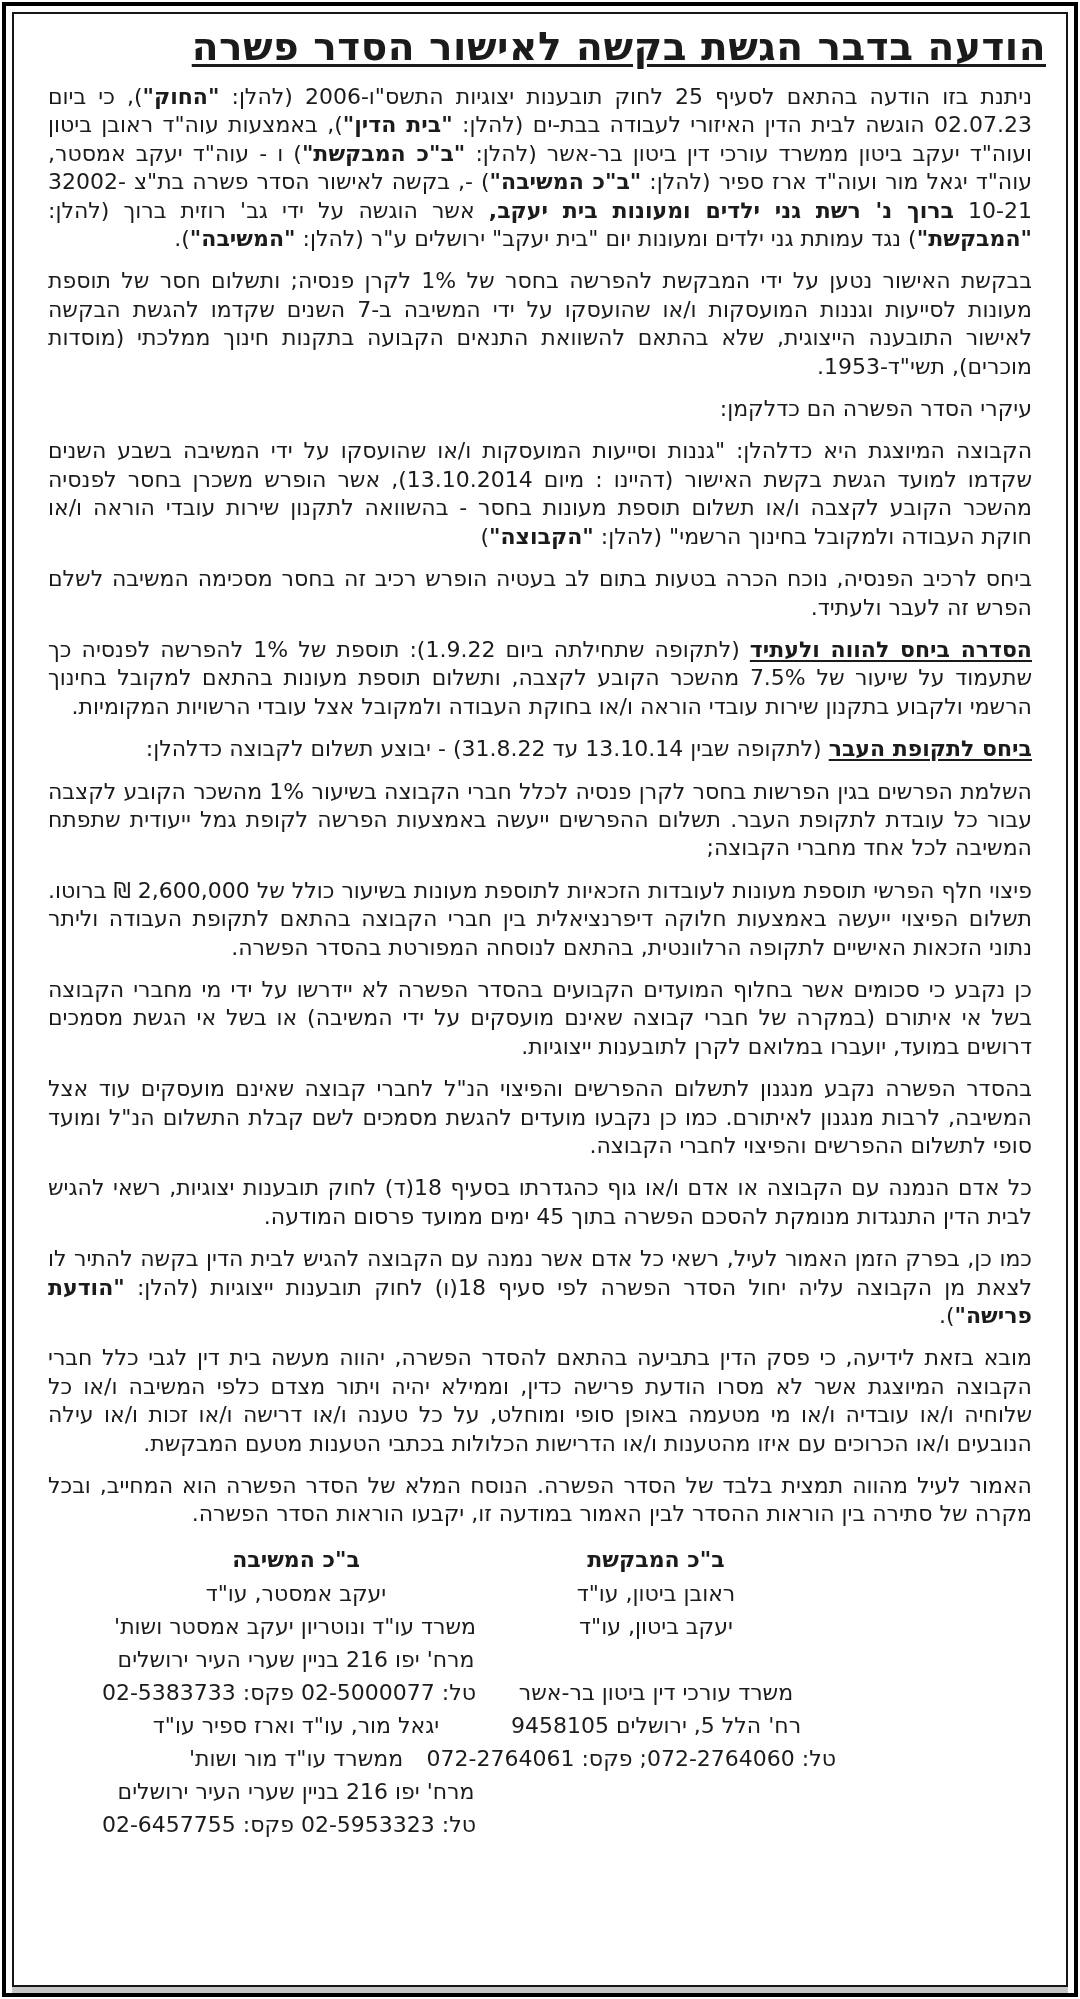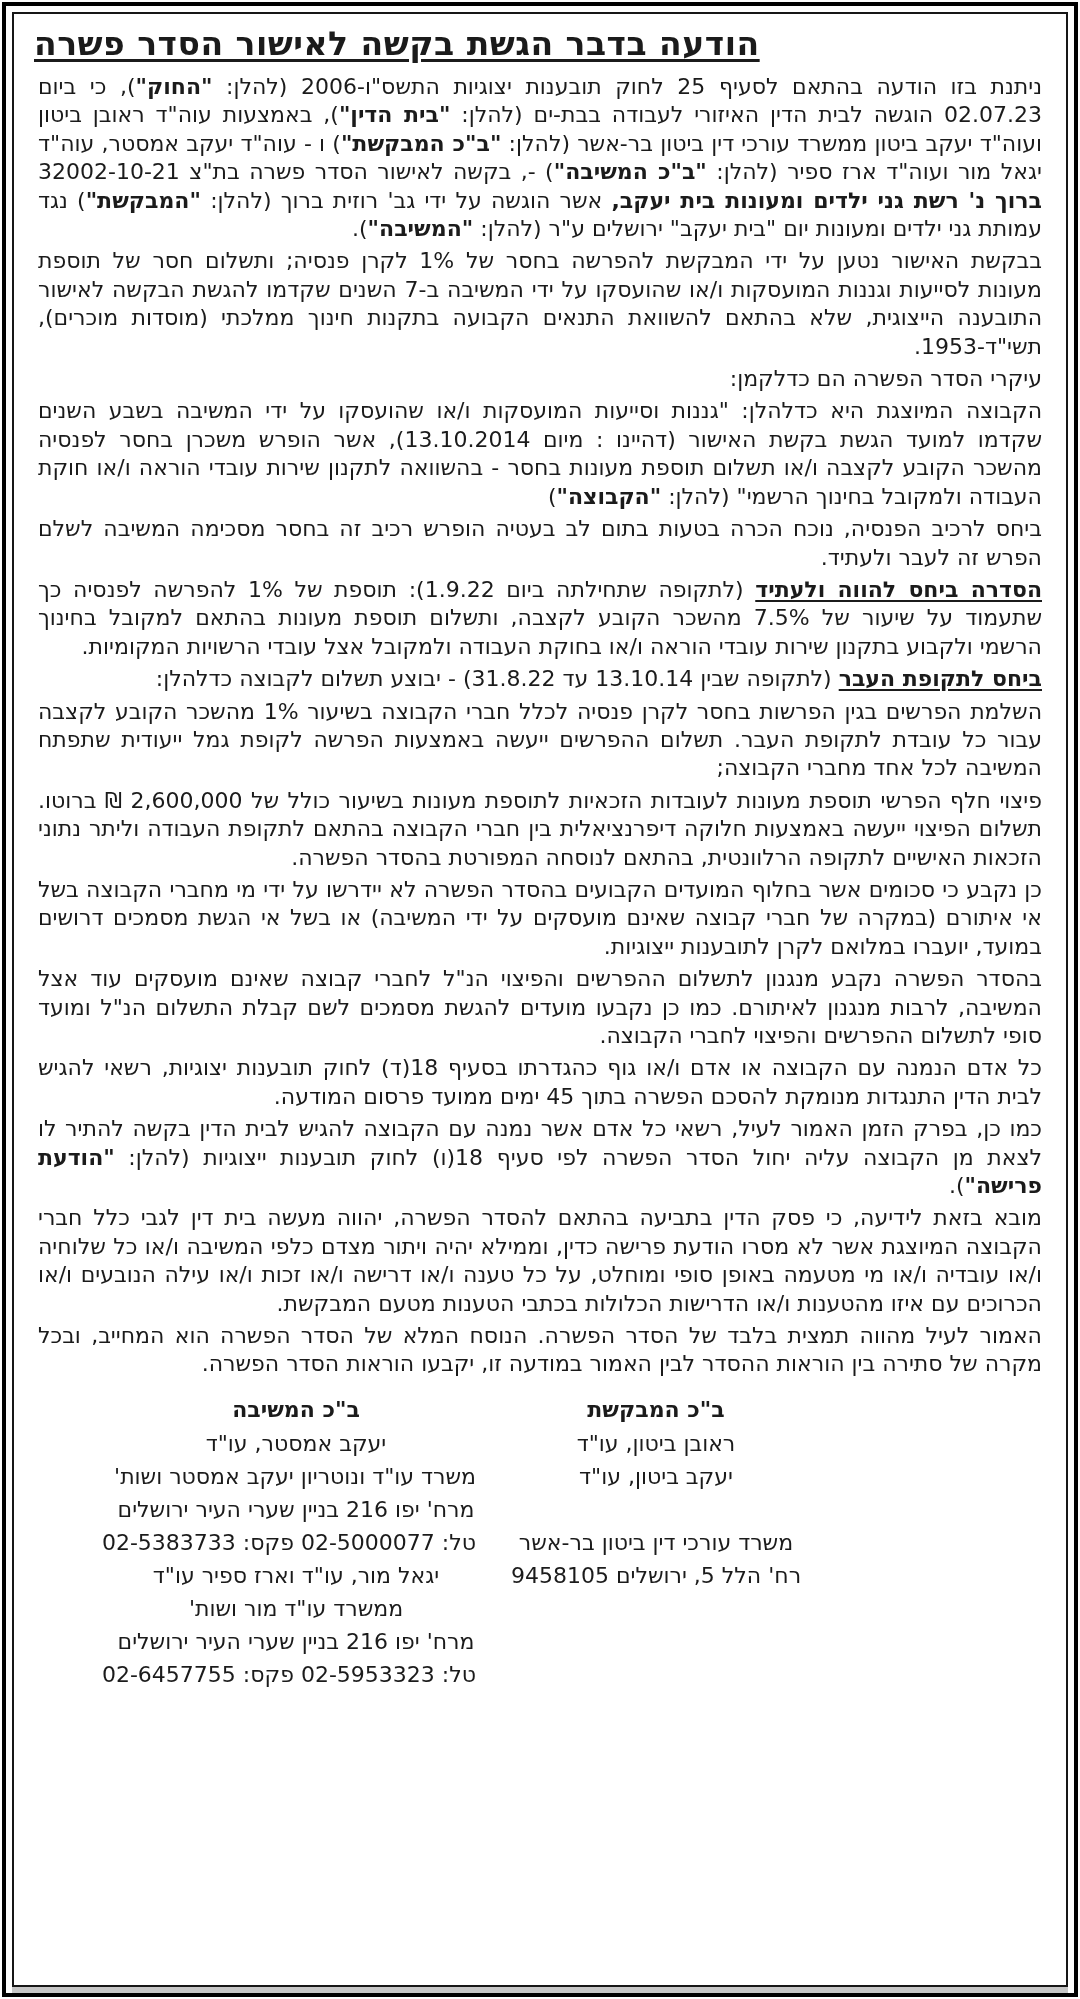--- a/index.html
+++ b/index.html
@@ -29,29 +29,29 @@
     flex: 1;
     border: 2px solid #161616;
     box-sizing: border-box;
     padding: 6px 20px 0 20px;
     overflow: hidden;
     box-shadow: 0 6px 0 #c6c6c6;
     background: #ffffff;
   }
   .title {
     margin: 4px 0 10px 0;
-    text-align: left;
-    font-size: 33px;
+    text-align: right;
+    font-size: 39px;
     font-weight: bold;
     text-decoration: underline;
     text-underline-offset: 4px;
     letter-spacing: 0.5px;
   }
   .body-text p.para {
-    margin: 4px;
+    margin: 14px;
     font-size: 22px;
     line-height: 28.4px;
     text-align: justify;
   }
   .body-text .b { font-weight: bold; }
   .body-text .u { text-decoration: underline; text-underline-offset: 3px; }
   .sigs {
     display: flex;
     width: 720px;
     margin: 14px 210px 0 auto;
@@ -90,20 +90,21 @@
 
       <div class="sigs">
         <div class="sig-col">
           <div class="sig-head">ב"כ המבקשת</div>
           <div class="sig-lines">
               <div class="line">ראובן ביטון, עו"ד</div>
               <div class="line">יעקב ביטון, עו"ד</div>
               <div class="line">&nbsp;</div>
               <div class="line">משרד עורכי דין ביטון בר-אשר</div>
               <div class="line">רח' הלל 5, ירושלים 9458105</div>
+              <div class="line">טל: 072-2764060; פקס: 072-2764061</div>
             </div>
         </div>
         <div class="sig-col">
           <div class="sig-head">ב"כ המשיבה</div>
           <div class="sig-lines">
               <div class="line">יעקב אמסטר, עו"ד</div>
               <div class="line">משרד עו"ד ונוטריון יעקב אמסטר ושות'</div>
               <div class="line">מרח' יפו 216 בניין שערי העיר ירושלים</div>
               <div class="line">טל: 02-5000077 פקס: 02-5383733</div>
               <div class="line">יגאל מור, עו"ד וארז ספיר עו"ד</div>

